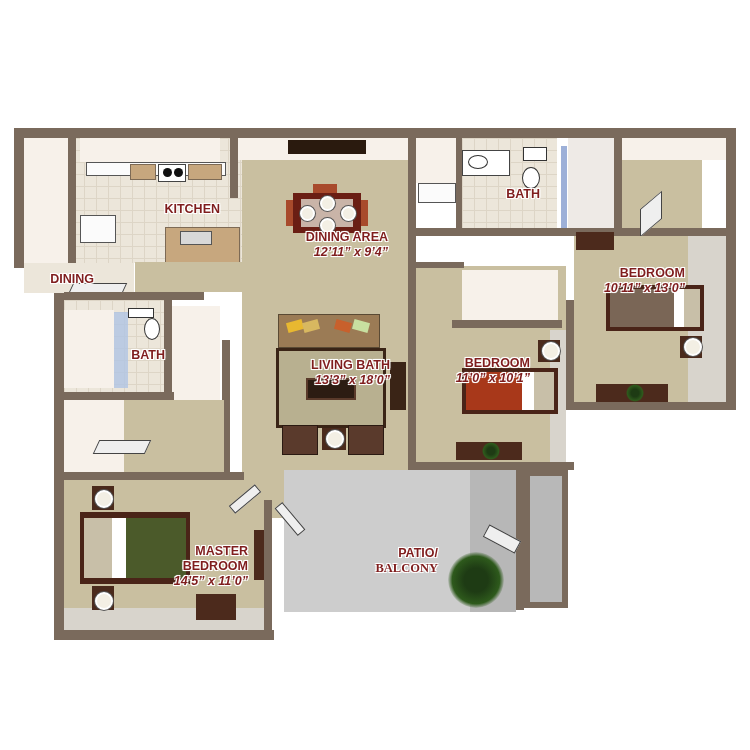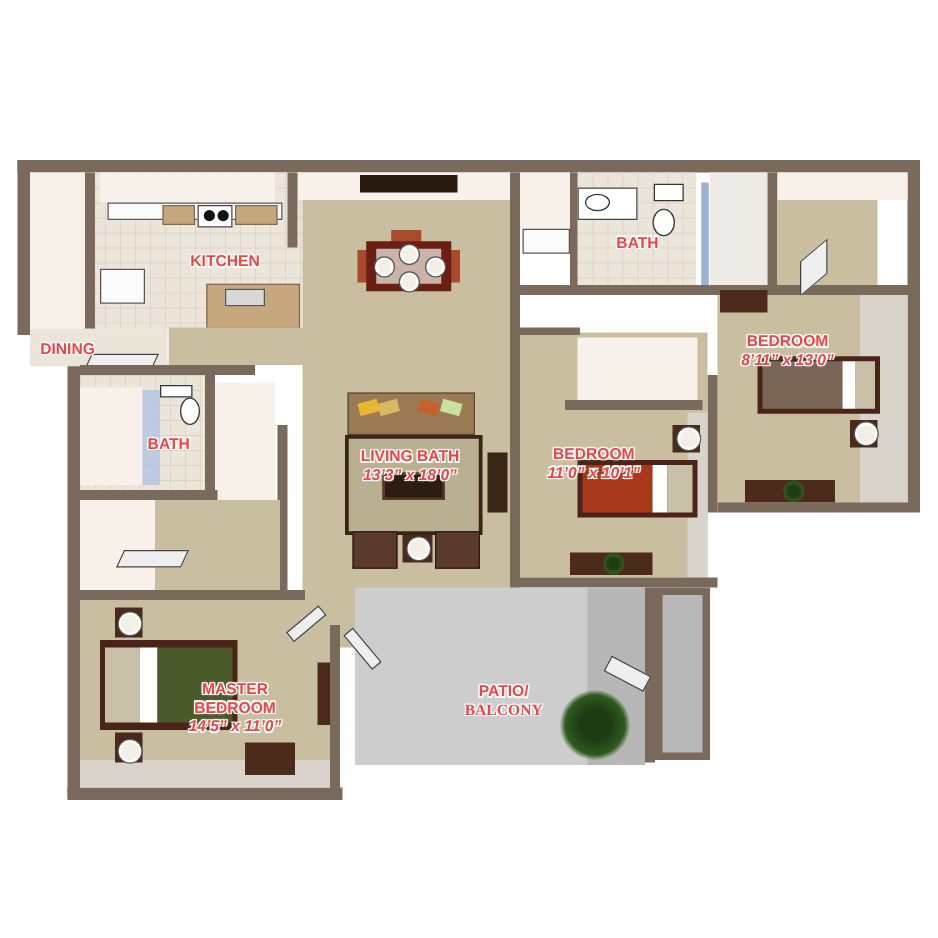--- a/index.html
+++ b/index.html
@@ -4,21 +4,21 @@
 <style>
   html,body{margin:0;padding:0;background:#ffffff;}
   body{width:750px;height:750px;position:relative;overflow:hidden;font-family:"Liberation Sans",sans-serif;}
   .plan{position:absolute;left:0;top:0;width:750px;height:750px;}
   .abs{position:absolute;box-sizing:border-box;}
   .wall{position:absolute;background:#7a6a5c;}
   .carpet{position:absolute;background:#c9bfa0;}
   .tile{position:absolute;background:#ece6da;background-image:linear-gradient(#ddd5c6 1px,transparent 1px),linear-gradient(90deg,#ddd5c6 1px,transparent 1px);background-size:12px 12px;}
   .wallface{position:absolute;background:#f7f1ea;}
   .shadow{position:absolute;background:rgba(80,70,55,0.18);}
-  .label{position:absolute;text-align:center;color:#ef4444;font-weight:bold;font-size:12.5px;line-height:15px;
+  .label{position:absolute;text-align:right;color:#7f1d1d;font-weight:bold;font-size:12.5px;line-height:15px;
     text-shadow:0 0 2px #fff,0 0 2px #fff,1px 1px 0 #fff,-1px -1px 0 #fff,1px -1px 0 #fff,-1px 1px 0 #fff;white-space:nowrap;}
   .label .dim{display:block;font-style:italic;font-weight:bold;font-size:12.5px;}
   .counter{position:absolute;background:#c7a77e;border:1px solid #7d6a55;box-sizing:border-box;}
   .cabinet{position:absolute;background:#fbfbfb;border:1px solid #555;box-sizing:border-box;}
   .bed-frame{position:absolute;background:#4a2418;}
   .pillow{position:absolute;background:#ffffff;}
   .nightstand{position:absolute;background:#4a2a1c;}
   .lamp{position:absolute;border-radius:50%;background:#f3efe4;border:2px solid #fff;box-shadow:0 0 0 1px #555;}
   .dresser{position:absolute;background:#4c2a1c;}
   .door{position:absolute;background:#efefef;border:1px solid #444;box-sizing:border-box;}
@@ -63,20 +63,24 @@
   <div class="abs" style="left:313px;top:184px;width:24px;height:10px;background:#a84a2c;"></div>
   <div class="abs" style="left:286px;top:200px;width:8px;height:26px;background:#a84a2c;"></div>
   <div class="abs" style="left:360px;top:200px;width:8px;height:26px;background:#a84a2c;"></div>
   <div class="abs" style="left:293px;top:193px;width:68px;height:40px;background:#6a1e14;">
     <div class="abs" style="left:8px;top:6px;width:52px;height:28px;background:#c9b4a8;"></div>
   </div>
   <div class="lamp" style="left:320px;top:196px;width:11px;height:11px;"></div>
   <div class="lamp" style="left:300px;top:206px;width:11px;height:11px;"></div>
   <div class="lamp" style="left:341px;top:206px;width:11px;height:11px;"></div>
   <div class="lamp" style="left:320px;top:218px;width:11px;height:11px;"></div>
+  <div class="label" style="left:268px;top:230px;width:120px;">
+    <span>DINING AREA</span>
+    <span class="dim">12’11” x 9’4”</span>
+  </div>
 
   <div class="abs" style="left:276px;top:348px;width:110px;height:80px;background:#b8b090;border:3px solid #3a2416;"></div>
   <div class="abs" style="left:278px;top:314px;width:102px;height:34px;background:#9b7b55;border:1px solid #5a4a34;">
     <div class="abs" style="left:8px;top:6px;width:16px;height:10px;background:#e8b830;transform:rotate(-15deg);"></div>
     <div class="abs" style="left:24px;top:6px;width:16px;height:10px;background:#d8b860;transform:rotate(-15deg);"></div>
     <div class="abs" style="left:56px;top:6px;width:16px;height:10px;background:#c8602c;transform:rotate(15deg);"></div>
     <div class="abs" style="left:74px;top:6px;width:16px;height:10px;background:#c8e0a0;transform:rotate(15deg);"></div>
   </div>
   <div class="abs" style="left:306px;top:378px;width:50px;height:22px;background:#2c1c12;border:2px solid #5a3a2a;"></div>
   <div class="abs" style="left:282px;top:425px;width:36px;height:30px;background:#5a3a2c;border:1px solid #2a1a12;"></div>
@@ -125,21 +129,21 @@
     <div class="abs" style="left:78px;top:4px;width:16px;height:38px;background:#c8bfa8;"></div>
   </div>
   <div class="nightstand" style="left:680px;top:336px;width:22px;height:22px;"></div>
   <div class="lamp" style="left:684px;top:338px;width:14px;height:14px;"></div>
   <div class="dresser" style="left:596px;top:384px;width:72px;height:18px;"></div>
   <div class="plant" style="left:626px;top:384px;width:18px;height:18px;"></div>
   <div class="wall" style="left:574px;top:402px;width:162px;height:8px;"></div>
   <div class="wall" style="left:566px;top:300px;width:8px;height:110px;"></div>
   <div class="label" style="left:575px;top:266px;width:110px;">
     <span>BEDROOM</span>
-    <span class="dim">8’11” x 13’0”</span>
+    <span class="dim">10’11” x 13’0”</span>
   </div>
 
   <div class="carpet" style="left:416px;top:266px;width:150px;height:196px;"></div>
   <div class="wallface" style="left:462px;top:270px;width:96px;height:50px;"></div>
   <div class="wall" style="left:452px;top:320px;width:110px;height:8px;"></div>
   <div class="wallface" style="left:550px;top:330px;width:16px;height:132px;background:#d8d4cc;"></div>
   <div class="bed-frame" style="left:462px;top:368px;width:96px;height:46px;">
     <div class="abs" style="left:4px;top:4px;width:56px;height:38px;background:#a8381a;"></div>
     <div class="pillow" style="left:60px;top:4px;width:12px;height:38px;"></div>
     <div class="abs" style="left:72px;top:4px;width:20px;height:38px;background:#c8bfa8;"></div>

